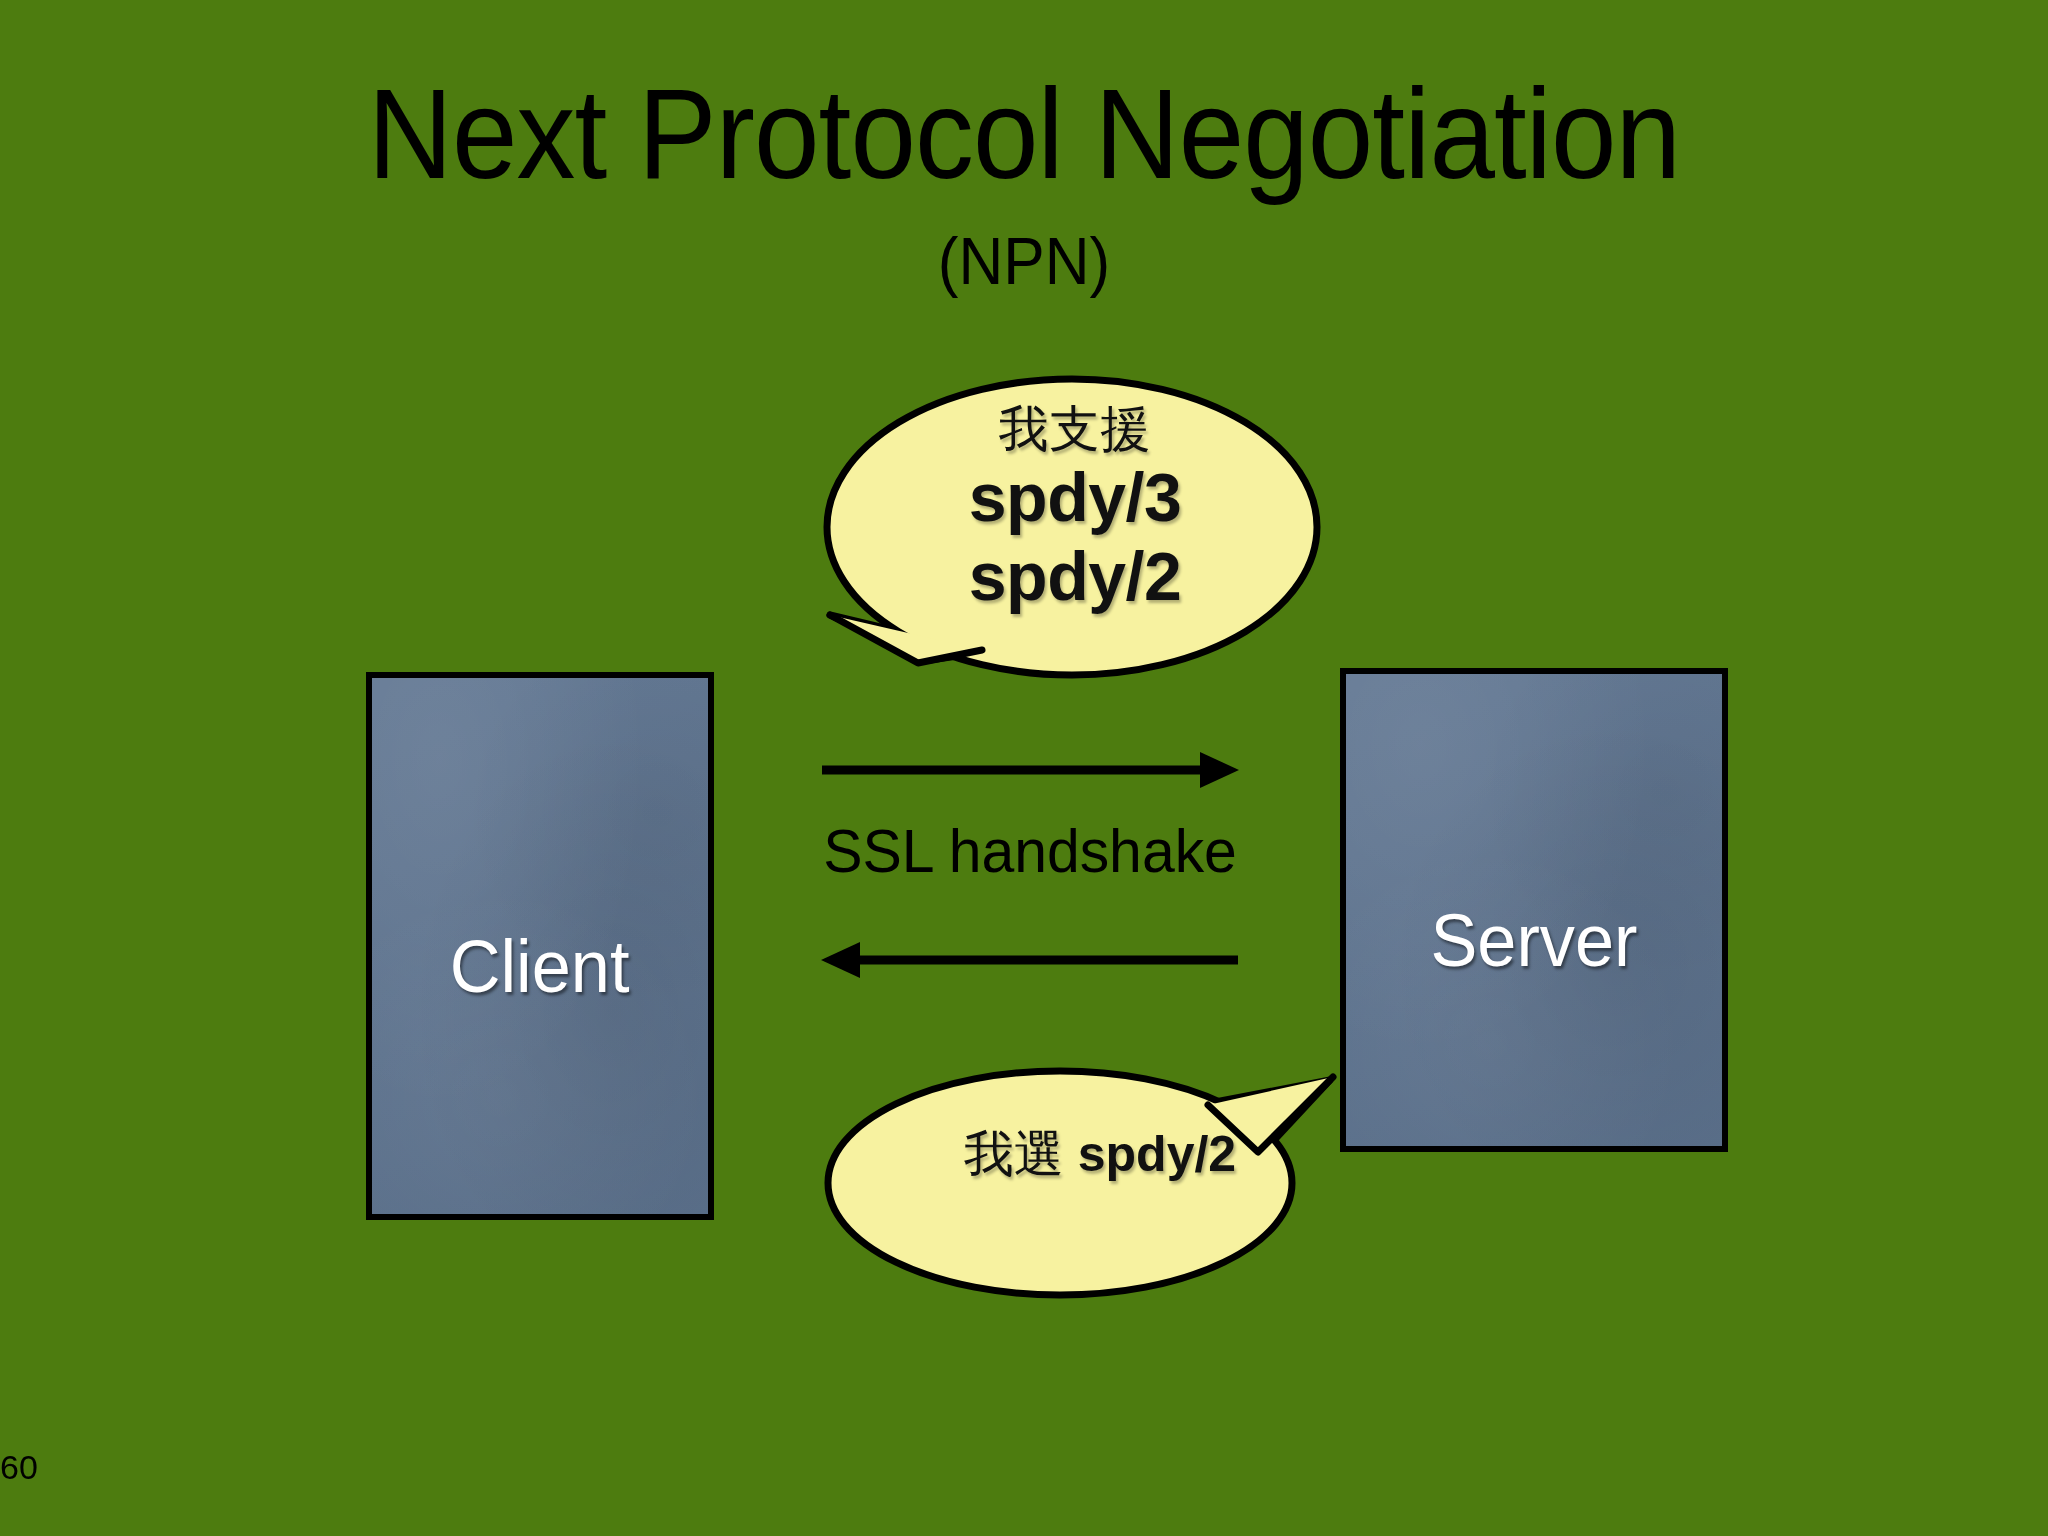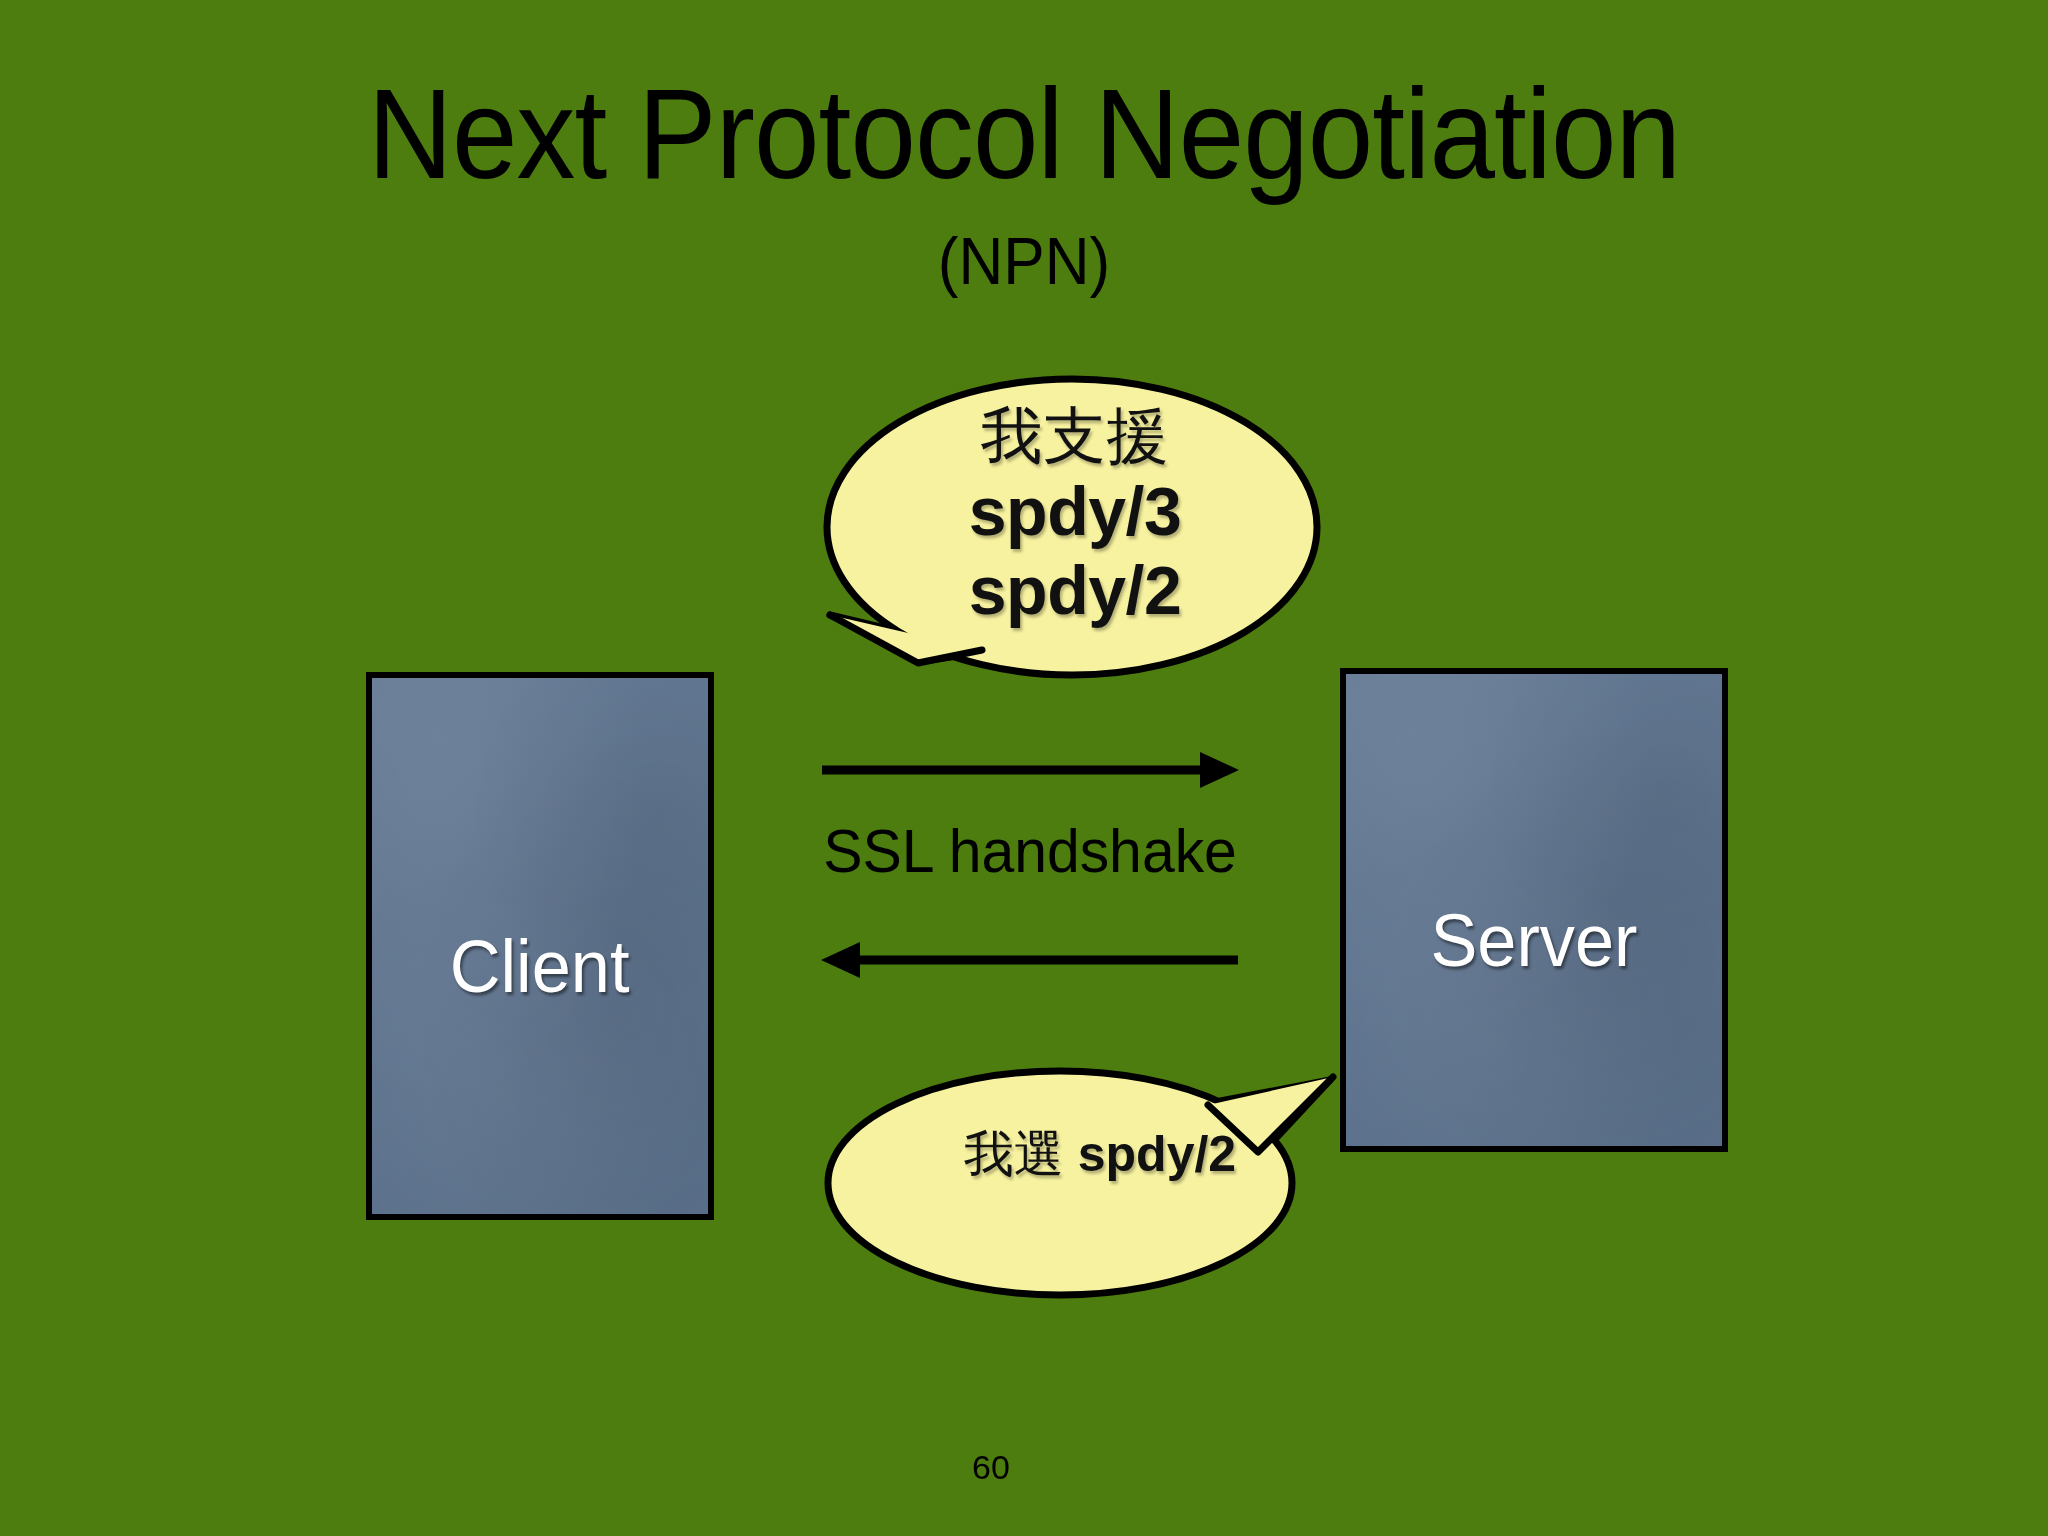--- a/index.html
+++ b/index.html
@@ -126,21 +126,21 @@
     text-align: center;
     text-shadow: 2px 3px 3px rgba(0,0,0,0.28);
     line-height: 1.16;
   }
   #bubble-top-text {
     left: 930px;
     top: 400px;
     width: 290px;
   }
   #bubble-top-text .line-cjk {
-    font-size: 62px;
+    font-size: 50px;
     letter-spacing: 1px;
   }
   #bubble-top-text .line-proto {
     font-size: 68px;
     font-weight: 700;
     letter-spacing: -0.5px;
   }
   #bubble-bottom-text {
     left: 890px;
     top: 1125px;
@@ -151,21 +151,21 @@
   #bubble-bottom-text .proto {
     font-weight: 700;
   }
 
   
   #page-number {
     position: absolute;
     left: 0;
     top: 1448px;
     width: 1982px;
-    text-align: center;
+    text-align: left;
     font-size: 34px;
     color: #000000;
   }
 </style>
 </head>
 <body>
 
 <div id="slide">
 
   <div id="title">Next Protocol Negotiation</div>

